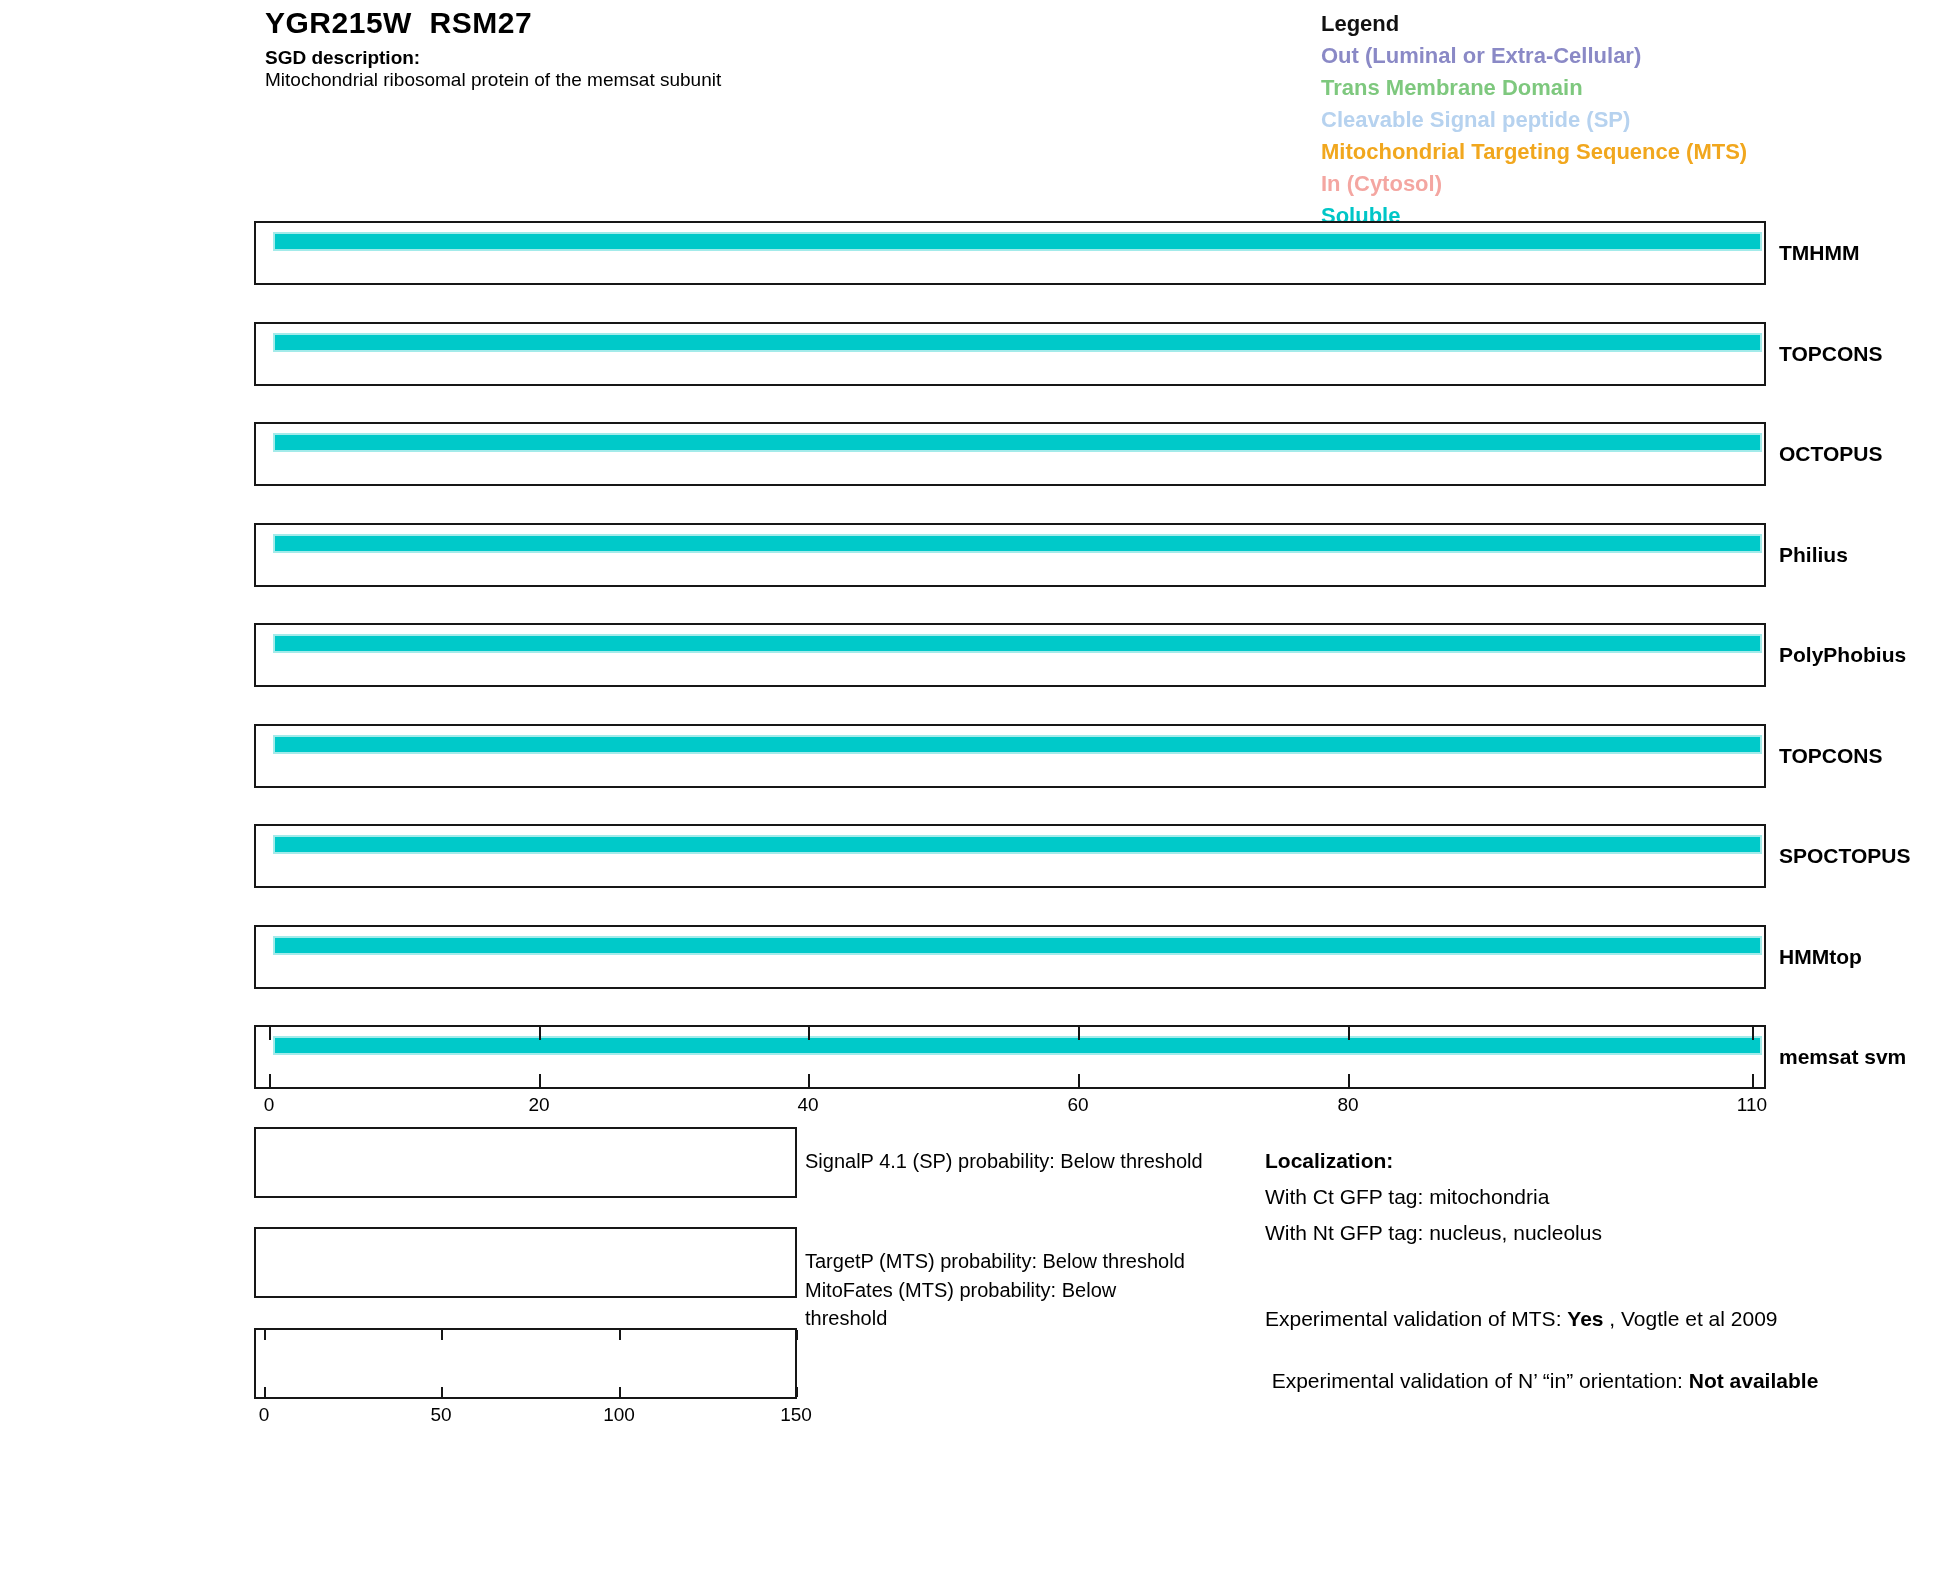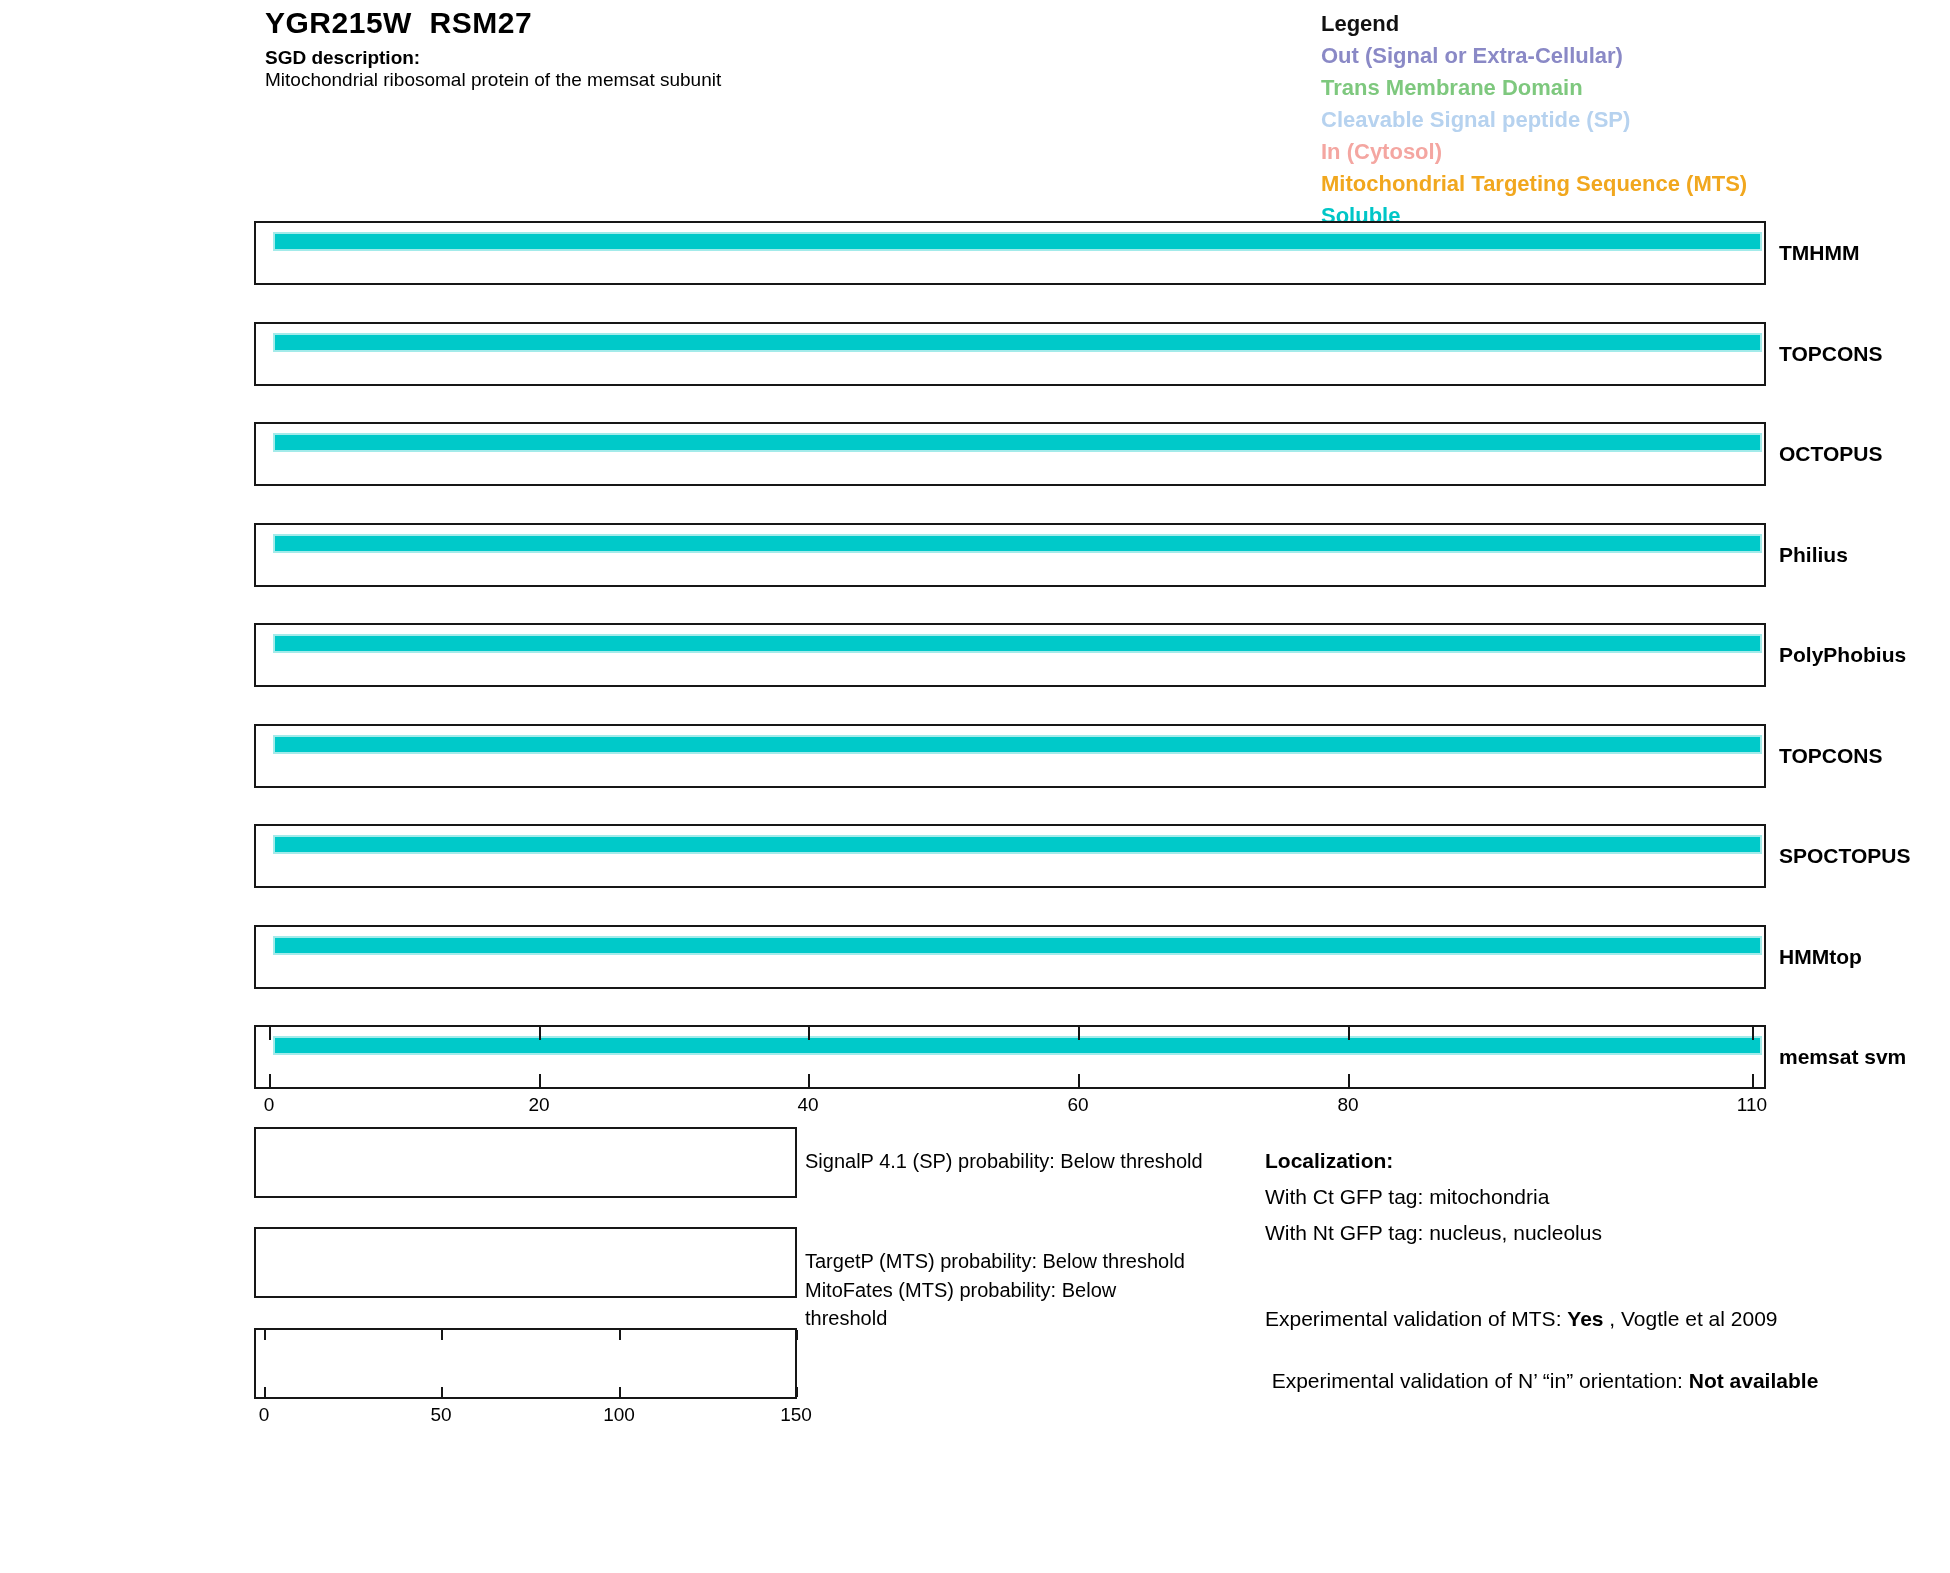--- a/index.html
+++ b/index.html
@@ -53,25 +53,25 @@
 
 <div class="page">
 
   <div class="title">YGR215W  RSM27</div>
   <div class="sgd-label">SGD description:</div>
   <div class="sgd-desc">Mitochondrial ribosomal protein of the memsat subunit</div>
 
   <div class="legend">
     <div class="legend-title">Legend</div>
     <div id="legend-items">
-        <div class="legend-item" style="color: rgb(138, 137, 198);">Out (Signal or Extra-Cellular)</div>
+        <div class="legend-item" style="color: rgb(138, 137, 198);">Out (Luminal or Extra-Cellular)</div>
         <div class="legend-item" style="color: rgb(126, 200, 126);">Trans Membrane Domain</div>
         <div class="legend-item" style="color: rgb(182, 210, 239);">Cleavable Signal peptide (SP)</div>
+        <div class="legend-item" style="color: rgb(241, 167, 30);">Mitochondrial Targeting Sequence (MTS)</div>
         <div class="legend-item" style="color: rgb(244, 166, 161);">In (Cytosol)</div>
-        <div class="legend-item" style="color: rgb(241, 167, 30);">Mitochondrial Targeting Sequence (MTS)</div>
         <div class="legend-item" style="color: rgb(0, 198, 199);">Soluble</div>
       </div>
   </div>
 
   <div id="tracks">
       <div class="track-box" style="top: 221px;">
         <div class="track-bar" style="left: 17px; width: 1489px; background: rgb(0, 201, 201);"></div>
       </div>
       <div class="track-label" style="top: 221px;">TMHMM</div>
       <div class="track-box" style="top: 322px;">

